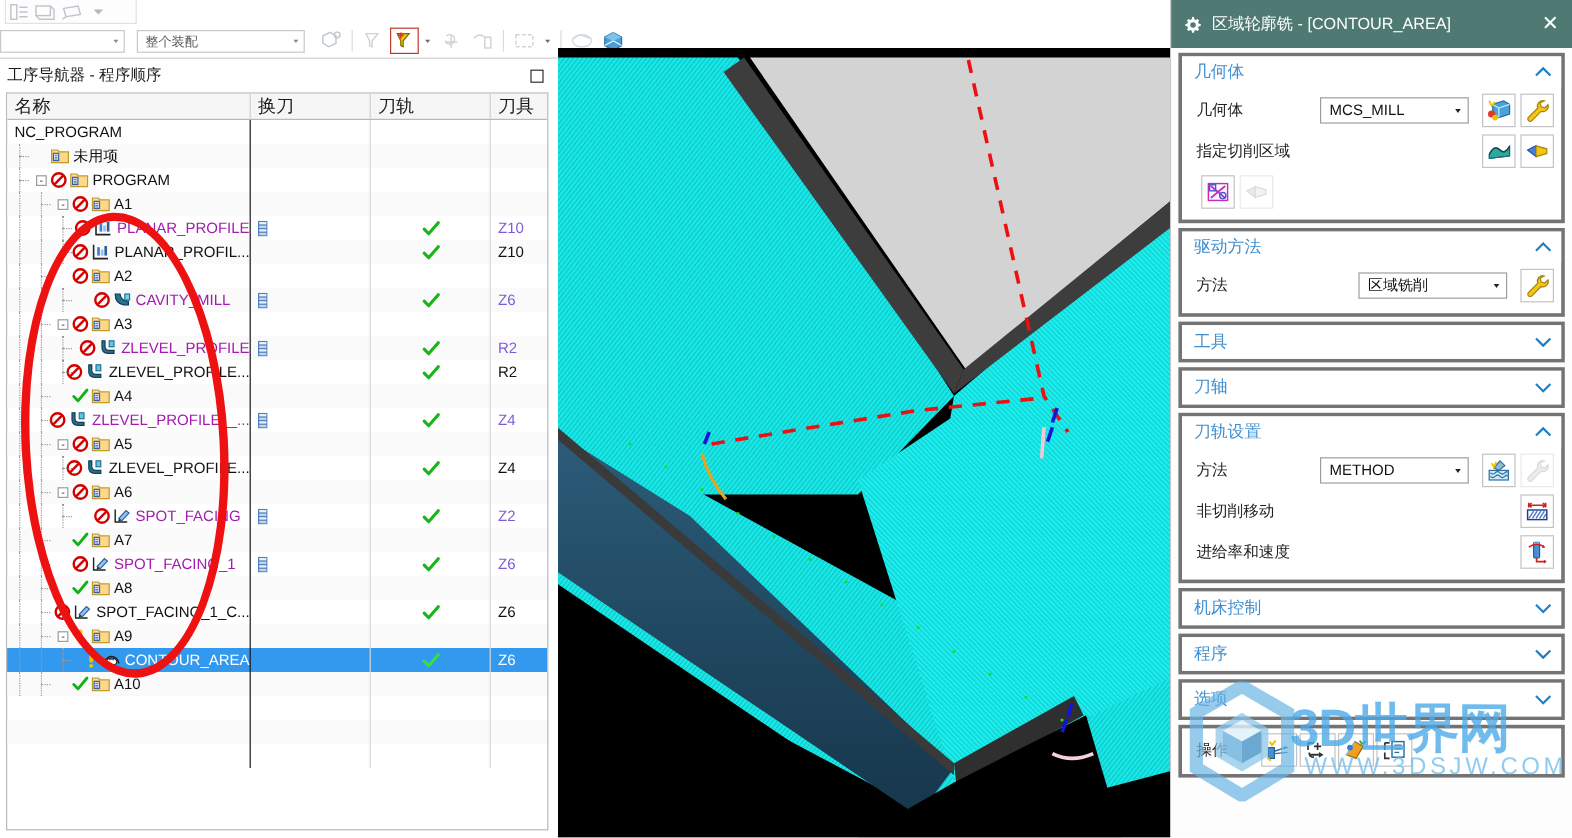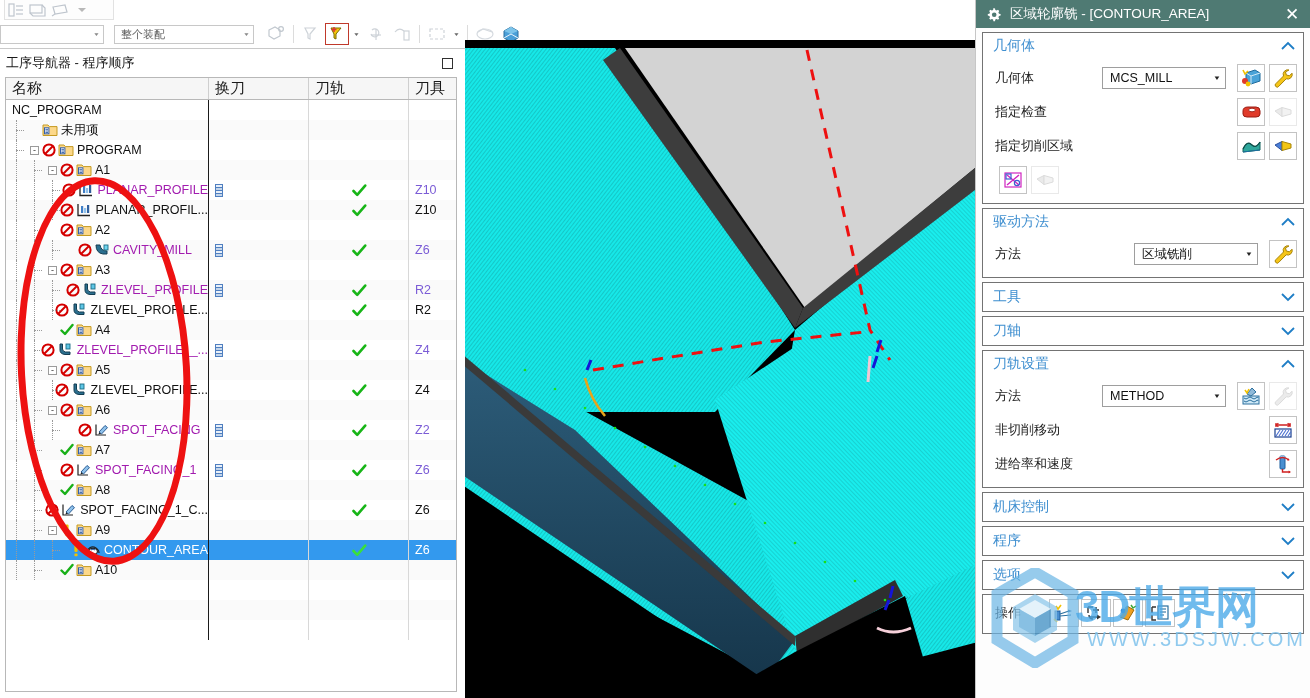--- a/index.html
+++ b/index.html
@@ -104,30 +104,30 @@
   }
   .vp-topstrip { position:absolute; left:0; top:0; width:510px; height:8px; background:#fff; }
 
   
   .dialog {
     position:absolute; right:0; top:0; width:335px; height:698px;
     background:#fdfdfd; border-left:1px solid #c6c6c6;
     display:flex; flex-direction:column;
   }
   .dlg-title {
-    height:28px; background:#4f7a73; display:flex; align-items:center;
+    height:40px; background:#4f7a73; display:flex; align-items:center;
     padding:0 6px 0 9px; color:#fff; font-size:13.5px; flex:none;
   }
   .dlg-title .gear { width:17px; height:17px; margin-right:8px; flex:none; }
   .dlg-title .ttl { flex:1; white-space:nowrap; }
   .dlg-close { width:24px; height:24px; display:flex; align-items:center; justify-content:center;
                font-size:17px; color:#fff; }
   .dlg-body { flex:1; overflow:hidden; padding:0 6px; background:#fdfdfd; }
 
-  .sec { border:1px solid #737373; background:#fff; margin-top:4px; }
+  .sec { border:3px solid #737373; background:#fff; margin-top:4px; }
   .sec-head {
     height:26px; display:flex; align-items:center; justify-content:space-between;
     padding:0 8px 0 10px; background:#fff;
   }
   .sec-head .sec-title { font-size:14px; color:#3f8fd0; }
   .sec-head .chev { font-size:13px; color:#1f7ec6; font-weight:bold; }
   .sec-body { padding:2px 0 6px 0; }
 
   .row { display:flex; align-items:center; height:34px; padding:0 6px 0 12px; }
   .row .lbl { font-size:13px; color:#222; flex:1; white-space:nowrap; }
@@ -1176,37 +1176,20 @@
                   </svg>
                 </div>
                 <div class="btn-ico">
                   <svg width="22" height="20" viewBox="0 0 22 20">
                     <path d="M17 2 A4.5 4.5 0 0 0 11.5 8 L4 15.5 A2 2 0 1 0 6.8 18.3 L14.2 10.8 A4.5 4.5 0 0 0 20 5.2 L17.4 7.8 L14.3 7 L13.5 3.9 Z" fill="#f5c518" stroke="#a8840a" stroke-width="1"></path>
                   </svg>
                 </div>
               </div>
             </div>
             <div class="row">
-              <span class="lbl">指定检查</span>
-              <div class="row-right">
-                <div class="btn-ico">
-                  <svg width="22" height="20" viewBox="0 0 22 20">
-                    <path d="M3 9 Q3 5 8 5 L16 5 Q20 5 20 9 L20 12 Q20 15 16 15 L7 15 Q3 15 3 12 Z" fill="#e03b2a" stroke="#9a1c12" stroke-width="1"></path>
-                    <ellipse cx="12" cy="8" rx="3.4" ry="1.8" fill="#ffffff" stroke="#9a1c12" stroke-width=".9"></ellipse>
-                  </svg>
-                </div>
-                <div class="btn-ico dim">
-                  <svg width="22" height="20" viewBox="0 0 22 20">
-                    <path d="M3 9 L10 5.5 L10 14.5 Z" fill="#c6c6c6" stroke="#9c9c9c" stroke-width="1"></path>
-                    <path d="M10 5.5 L19 8 L19 12 L10 14.5 Z" fill="#dcdcdc" stroke="#9c9c9c" stroke-width="1"></path>
-                  </svg>
-                </div>
-              </div>
-            </div>
-            <div class="row">
               <span class="lbl">指定切削区域</span>
               <div class="row-right">
                 <div class="btn-ico">
                   <svg width="22" height="20" viewBox="0 0 22 20">
                     <path d="M3 13 Q7 4 12 9 Q16 13 20 6 L20 14 L3 16 Z" fill="#2fa79c" stroke="#14655e" stroke-width="1"></path>
                     <path d="M3 13 Q7 4 12 9 Q16 13 20 6" fill="none" stroke="#0f4f4a" stroke-width="1.2"></path>
                     <path d="M3 16 L20 14" fill="none" stroke="#1c6fa0" stroke-width="1"></path>
                   </svg>
                 </div>
                 <div class="btn-ico">

